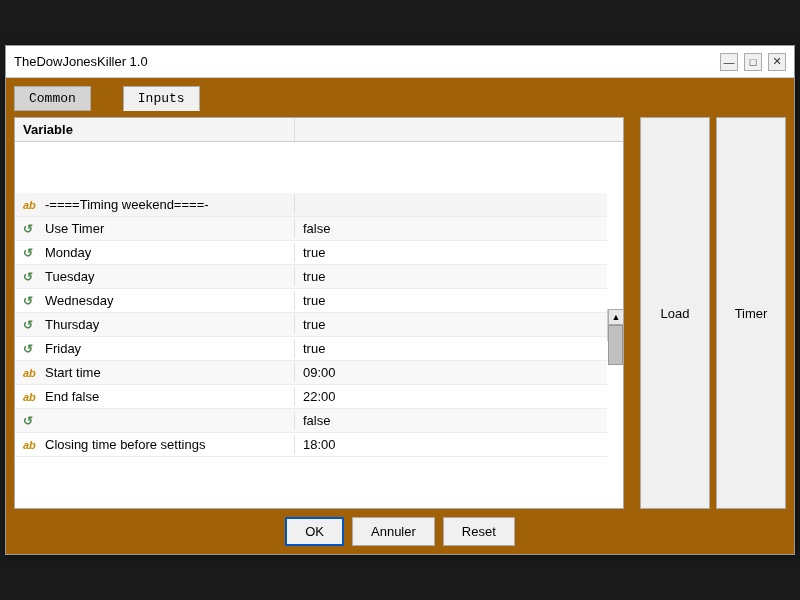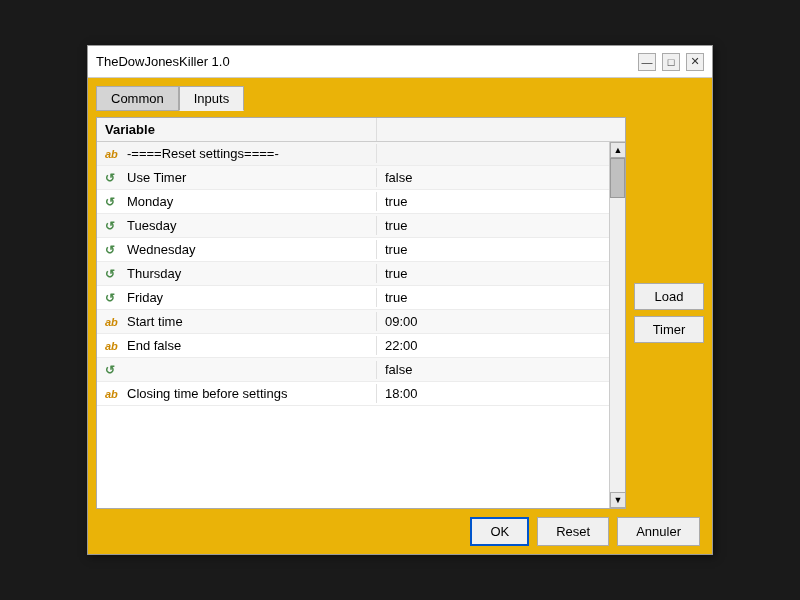--- a/index.html
+++ b/index.html
@@ -7,23 +7,23 @@
       background: #1a1a1a;
       display: flex;
       justify-content: center;
       align-items: center;
       width: 800px;
       height: 600px;
       font-family: 'Segoe UI', Tahoma, sans-serif;
       font-size: 13px;
     }
     .window {
-      background: #eab308;
+      background: #a16207;
       border: 1px solid #999;
-      width: 626px;
+      width: 790px;
       height: 510px;
       display: flex;
       flex-direction: column;
       box-shadow: 2px 2px 8px rgba(0,0,0,0.5);
     }
     .title-bar {
       background: #ffffff;
       display: flex;
       align-items: center;
       justify-content: space-between;
@@ -63,34 +63,36 @@
       gap: 0;
       margin-bottom: 6px;
     }
     .tab {
       padding: 4px 14px;
       border: 1px solid #aaa;
       background: #e0e0e0;
       cursor: pointer;
       font-size: 13px;
       color: #000;
+      font-family: Liberation Mono, monospace;
     }
     .tab.active {
       background: #f0f0f0;
       border-bottom: 1px solid #f0f0f0;
       font-weight: normal;
       z-index: 1;
+      margin-left: 32px;
     }
     .tab:not(.active) {
       background: #d4d4d4;
     }
     .main-row {
       display: flex;
       flex: 1;
-      gap: 8px;
+      gap: 16px;
     }
     .table-container {
       flex: 1;
       border: 1px solid #aaa;
       background: #fff;
       overflow: hidden;
       display: flex;
       flex-direction: column;
     }
     .table-header {
@@ -142,54 +144,55 @@
       font-weight: bold;
       min-width: 18px;
     }
     .badge-arrow {
       color: #4a8a4a;
       font-size: 12px;
       min-width: 18px;
     }
     .side-buttons {
       display: flex;
-      flex-direction: column;
+      flex-direction: row;
       gap: 6px;
       justify-content: center;
       padding-top: 0;
     }
     .side-btn {
       width: 70px;
       padding: 5px 10px;
       background: #f0f0f0;
       border: 1px solid #aaa;
       cursor: pointer;
       font-size: 13px;
       text-align: center;
     }
     .bottom-bar {
       display: flex;
-      justify-content: flex-end;
+      justify-content: center;
       padding: 8px 4px 0 4px;
       gap: 8px;
     }
     .bottom-btn {
       padding: 5px 18px;
       background: #f0f0f0;
       border: 1px solid #aaa;
       cursor: pointer;
       font-size: 13px;
     }
     .bottom-btn.ok-btn {
       border: 2px solid #0055cc;
     }
     .table-inner {
       display: flex;
       flex: 1;
       overflow: hidden;
+      align-items: center;
     }
     .rows-area {
       flex: 1;
       overflow: hidden;
     }
     .scrollbar {
       width: 16px;
       background: #f0f0f0;
       border-left: 1px solid #ccc;
       display: flex;
@@ -250,21 +253,21 @@
           <div class="th-variable">Variable</div>
           <div style="width:16px;"></div>
         </div>
 
         <div class="table-inner">
           <div class="rows-area">
 
           <div class="table-row section-header">
                 <div class="cell-variable">
                   <span class="badge-ab">ab</span>
-                  <span>-====Reset settings====-</span>
+                  <span>-====Timing weekend====-</span>
                 </div>
                 <div class="cell-value"></div>
               </div>
               <div class="table-row">
                 <div class="cell-variable">
                   <span class="badge-arrow" style="font-weight: bold;"><span style="color:#4a8a4a;font-size:12px;">↺</span></span>
                   <span>Use Timer</span>
                 </div>
                 <div class="cell-value">false</div>
               </div>
@@ -342,17 +345,17 @@
       </div>
 
       <div class="side-buttons">
         <button class="side-btn">Load</button>
         <button class="side-btn">Timer</button>
       </div>
     </div>
 
     <div class="bottom-bar">
       <button class="bottom-btn ok-btn">OK</button>
+      <button class="bottom-btn">Annuler</button>
       <button class="bottom-btn">Reset</button>
-      <button class="bottom-btn">Annuler</button>
     </div>
   </div>
 </div>
 
 </body></html>

